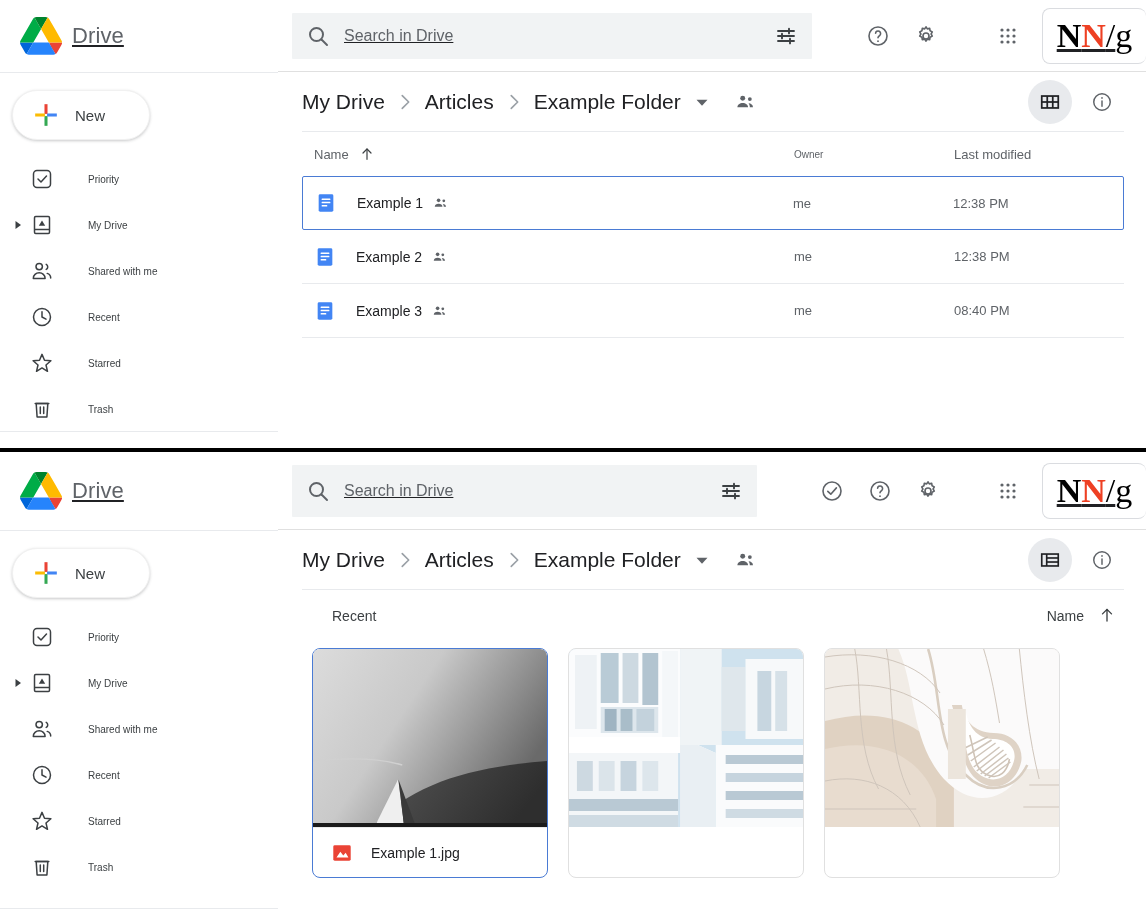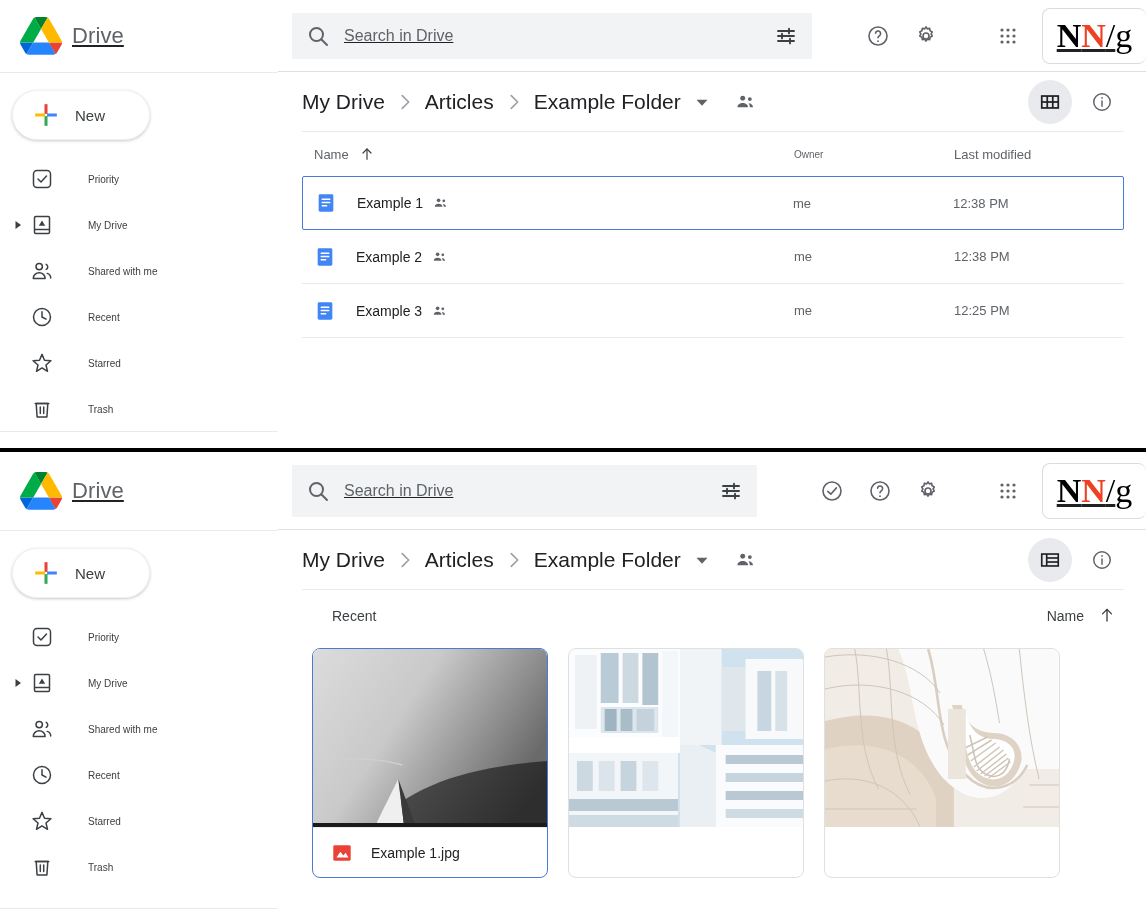--- a/index.html
+++ b/index.html
@@ -405,21 +405,21 @@
             <span class="sharedico">
               <svg viewBox="0 0 24 24" fill="#5f6368">
                   <circle cx="8.4" cy="8" r="2.7"></circle>
                   <circle cx="16.2" cy="8.8" r="2.1"></circle>
                   <path d="M2.6 17.6c0-2.8 2.6-4.6 5.8-4.6s5.8 1.8 5.8 4.6z"></path>
                   <path d="M14.7 13.4c2.8.2 4.9 1.7 4.9 4.2h-3.4c0-1.7-.6-3.1-1.5-4.2z"></path>
                 </svg>
             </span>
           </span>
           <span class="row-owner">me</span>
-          <span class="row-mod">12:25 PM</span>
+          <span class="row-mod">08:40 PM</span>
         </div>
       </div>
     </div>
   </div>
 </div>
 
 <div class="panel-divider"></div>
 
 <div class="panel panel-b">
 

